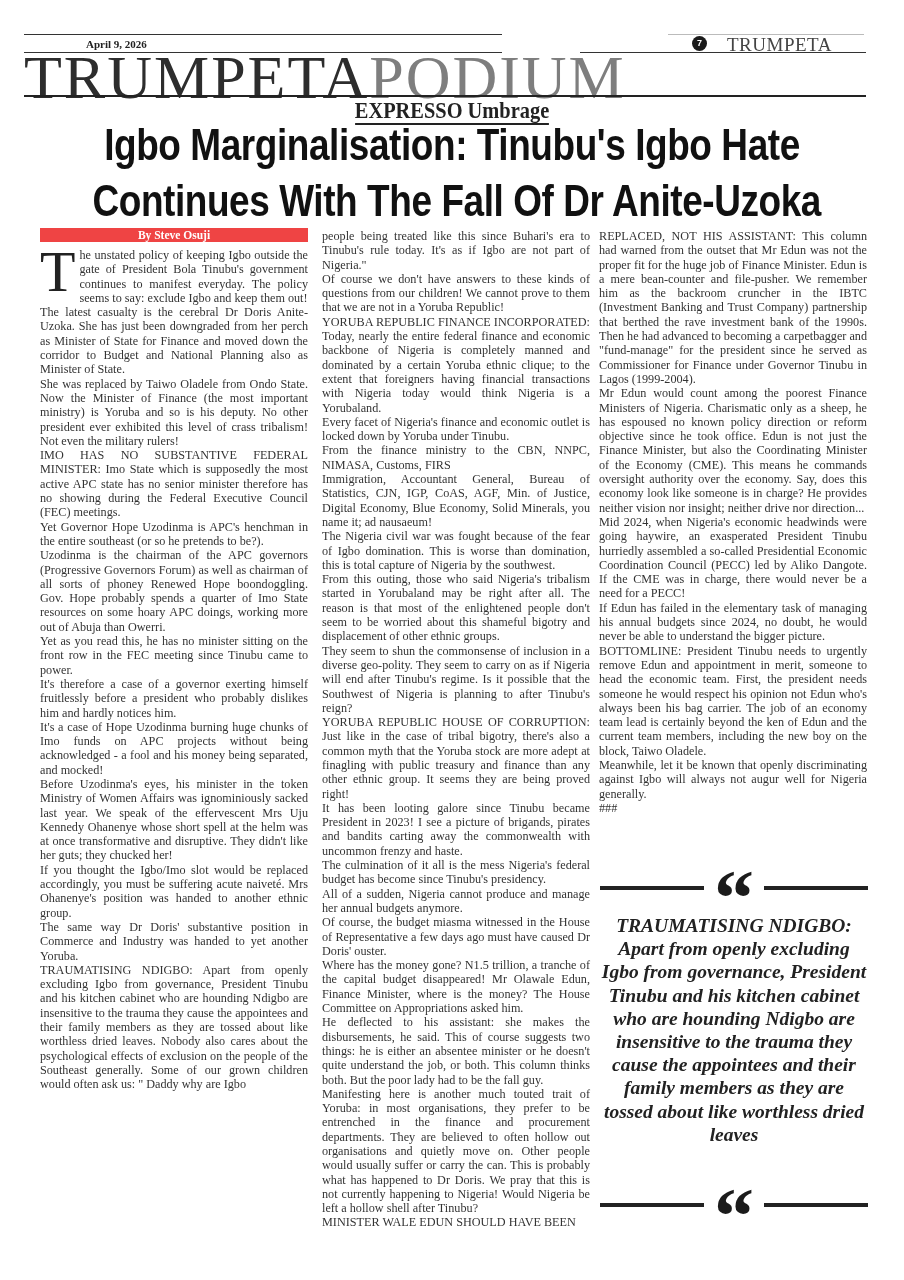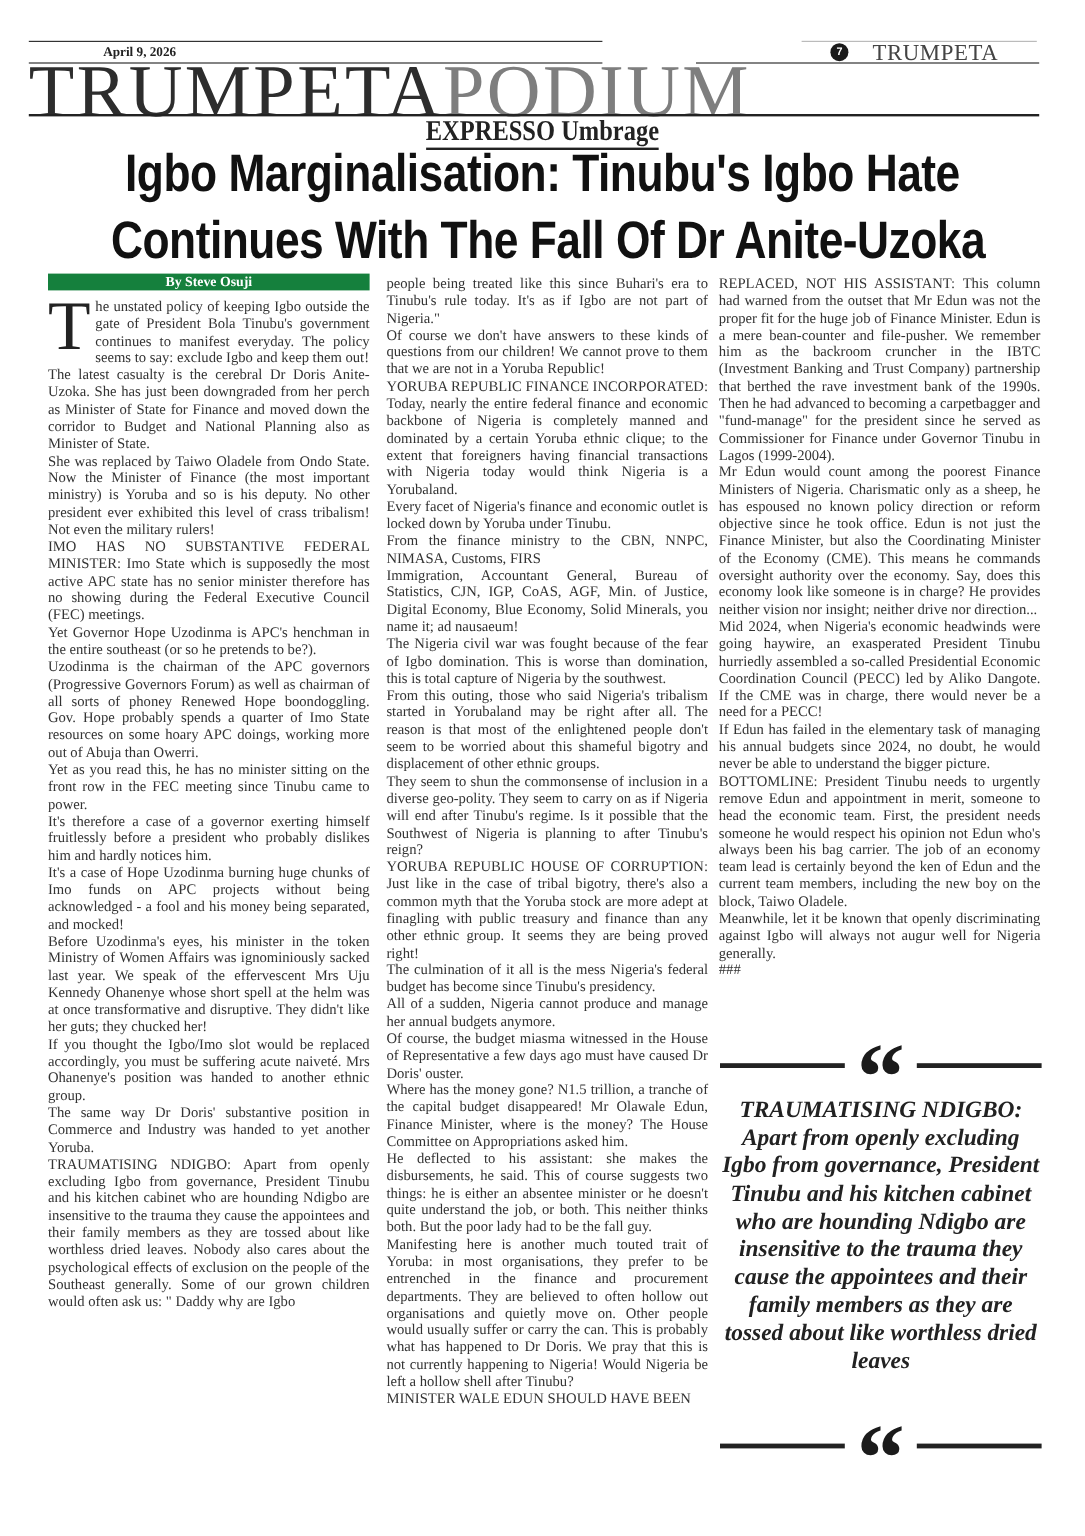--- a/index.html
+++ b/index.html
@@ -24,21 +24,21 @@
   .headline { position: absolute; left: 24px; width: 856px; text-align: center; font-family: "Liberation Sans", sans-serif; font-weight: bold; color: #111; font-size: 44px; line-height: 46px; white-space: nowrap; transform: scaleX(0.84); transform-origin: center top; letter-spacing: -0.5px; }
   .headline.l1 { top: 122px; }
   .headline.l2 { top: 178px; }
 
   .col { position: absolute; top: 228px; font-size: 12.2px; line-height: 14.3px; text-align: justify; color: #333; font-family: "Liberation Serif", serif; }
   .col p { margin: 0; }
   .col1 { left: 40px; width: 268px; }
   .col2 { left: 322px; width: 268px; top: 229px; }
   .col3 { left: 599px; width: 268px; top: 229px; }
 
-  .byline { background: #15803d; color: #fff; text-align: center; font-weight: bold; font-size: 11.5px; line-height: 14px; height: 14px; margin-bottom: 6px; }
+  .byline { background: #ef4444; color: #fff; text-align: center; font-weight: bold; font-size: 11.5px; line-height: 14px; height: 14px; margin-bottom: 6px; }
 
   .dropcap { float: left; font-size: 58px; line-height: 44px; margin: 2px 4px -2px 0; color: #222; font-family: "Liberation Serif", serif; }
 
   .quote-box { position: absolute; left: 600px; top: 848px; width: 268px; height: 380px; }
   .rule { position: absolute; left: 0; width: 268px; border-top: 4px solid #222; }
   .rule.top { top: 38px; }
   .rule.bot { top: 355px; }
   .qmark { position: absolute; left: 104px; width: 60px; text-align: center; font-family: "Liberation Serif", serif; font-weight: bold; font-size: 80px; color: #1b1b1b; background: #fff; line-height: 60px; height: 46px; overflow: hidden; }
   .qmark.top { top: 20px; }
   .qmark.bot { top: 338px; }
@@ -86,25 +86,26 @@
     <p><span>people being treated like this since Buhari's era to Tinubu's rule today. It's as if Igbo are not part of Nigeria."</span></p>
     <p><span>Of course we don't have answers to these kinds of questions from our children! We cannot prove to them that we are not in a Yoruba Republic!</span></p>
     <p><span>YORUBA REPUBLIC FINANCE INCORPORATED: Today, nearly the entire federal finance and economic backbone of Nigeria is completely manned and dominated by a certain Yoruba ethnic clique; to the extent that foreigners having financial transactions with Nigeria today would think Nigeria is a Yorubaland.</span></p>
     <p><span>Every facet of Nigeria's finance and economic outlet is locked down by Yoruba under Tinubu.</span></p>
     <p><span>From the finance ministry to the CBN, NNPC, NIMASA, Customs, FIRS</span></p>
     <p><span>Immigration, Accountant General, Bureau of Statistics, CJN, IGP, CoAS, AGF, Min. of Justice, Digital Economy, Blue Economy, Solid Minerals, you name it; ad nausaeum!</span></p>
     <p><span>The Nigeria civil war was fought because of the fear of Igbo domination. This is worse than domination, this is total capture of Nigeria by the southwest.</span></p>
     <p><span>From this outing, those who said Nigeria's tribalism started in Yorubaland may be right after all. The reason is that most of the enlightened people don't seem to be worried about this shameful bigotry and displacement of other ethnic groups.</span></p>
     <p><span>They seem to shun the commonsense of inclusion in a diverse geo-polity. They seem to carry on as if Nigeria will end after Tinubu's regime. Is it possible that the Southwest of Nigeria is planning to after Tinubu's reign?</span></p>
     <p><span>YORUBA REPUBLIC HOUSE OF CORRUPTION: Just like in the case of tribal bigotry, there's also a common myth that the Yoruba stock are more adept at finagling with public treasury and finance than any other ethnic group. It seems they are being proved right!</span></p>
+    <p><span>It has been looting galore since Tinubu became President in 2023! I see a picture of brigands, pirates and bandits carting away the commonwealth with uncommon frenzy and haste.</span></p>
     <p><span>The culmination of it all is the mess Nigeria's federal budget has become since Tinubu's presidency.</span></p>
     <p><span>All of a sudden, Nigeria cannot produce and manage her annual budgets anymore.</span></p>
     <p><span>Of course, the budget miasma witnessed in the House of Representative a few days ago must have caused Dr Doris' ouster.</span></p>
     <p><span>Where has the money gone? N1.5 trillion, a tranche of the capital budget disappeared! Mr Olawale Edun, Finance Minister, where is the money? The House Committee on Appropriations asked him.</span></p>
-    <p><span>He deflected to his assistant: she makes the disbursements, he said. This of course suggests two things: he is either an absentee minister or he doesn't quite understand the job, or both. This neither thinks both. But the poor lady had to be the fall guy.</span></p>
+    <p><span>He deflected to his assistant: she makes the disbursements, he said. This of course suggests two things: he is either an absentee minister or he doesn't quite understand the job, or both. This column thinks both. But the poor lady had to be the fall guy.</span></p>
     <p><span>Manifesting here is another much touted trait of Yoruba: in most organisations, they prefer to be entrenched in the finance and procurement departments. They are believed to often hollow out organisations and quietly move on. Other people would usually suffer or carry the can. This is probably what has happened to Dr Doris. We pray that this is not currently happening to Nigeria! Would Nigeria be left a hollow shell after Tinubu?</span></p>
     <p><span>MINISTER WALE EDUN SHOULD HAVE BEEN</span></p>
   </div>
 
 <div class="col col3" id="col3-body">
     <p><span>REPLACED, NOT HIS ASSISTANT: This column had warned from the outset that Mr Edun was not the proper fit for the huge job of Finance Minister. Edun is a mere bean-counter and file-pusher. We remember him as the backroom cruncher in the IBTC (Investment Banking and Trust Company) partnership that berthed the rave investment bank of the 1990s. Then he had advanced to becoming a carpetbagger and "fund-manage" for the president since he served as Commissioner for Finance under Governor Tinubu in Lagos (1999-2004).</span></p>
     <p><span>Mr Edun would count among the poorest Finance Ministers of Nigeria. Charismatic only as a sheep, he has espoused no known policy direction or reform objective since he took office. Edun is not just the Finance Minister, but also the Coordinating Minister of the Economy (CME). This means he commands oversight authority over the economy. Say, does this economy look like someone is in charge? He provides neither vision nor insight; neither drive nor direction...</span></p>
     <p><span> Mid 2024, when Nigeria's economic headwinds were going haywire, an exasperated President Tinubu hurriedly assembled a so-called Presidential Economic Coordination Council (PECC) led by Aliko Dangote. If the CME was in charge, there would never be a need for a PECC!</span></p>
     <p><span>If Edun has failed in the elementary task of managing his annual budgets since 2024, no doubt, he would never be able to understand the bigger picture.</span></p>
     <p><span>BOTTOMLINE: President Tinubu needs to urgently remove Edun and appointment in merit, someone to head the economic team. First, the president needs someone he would respect his opinion not Edun who's always been his bag carrier. The job of an economy team lead is certainly beyond the ken of Edun and the current team members, including the new boy on the block, Taiwo Oladele.</span></p>

